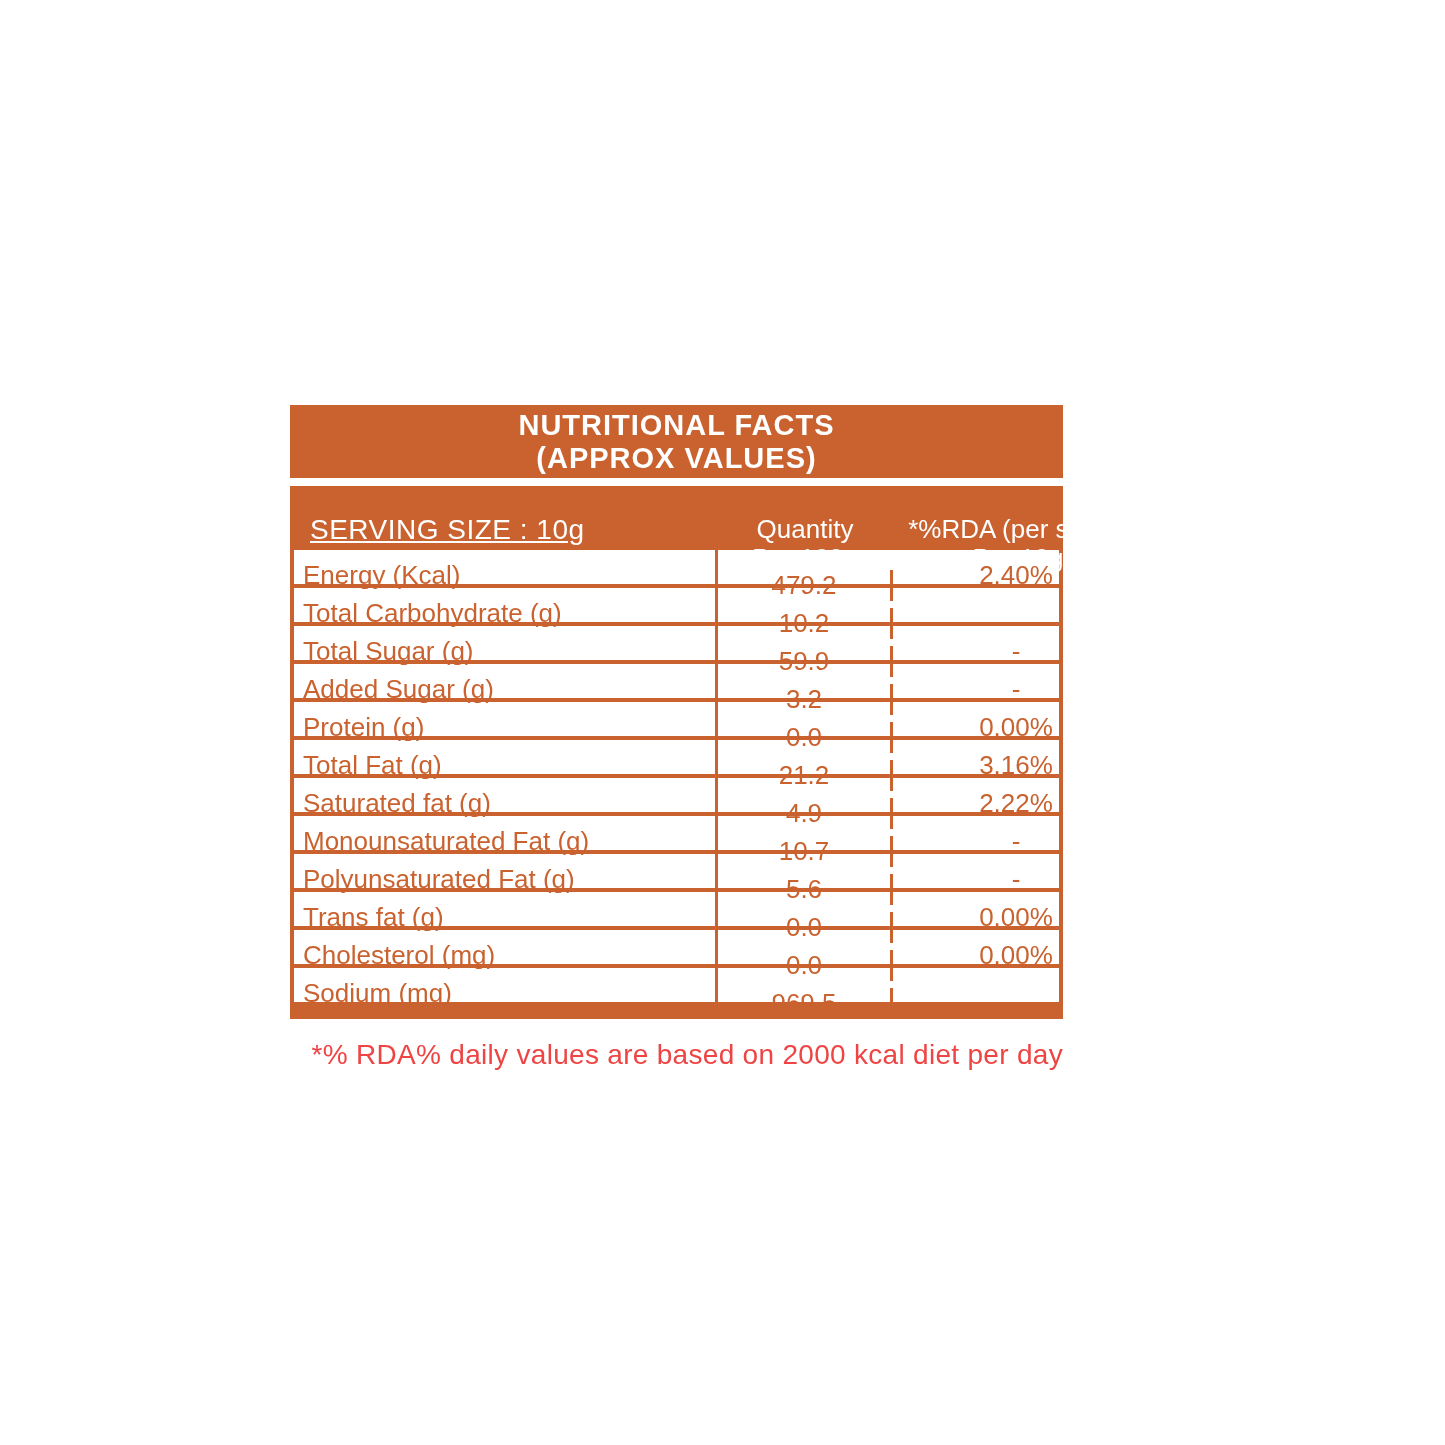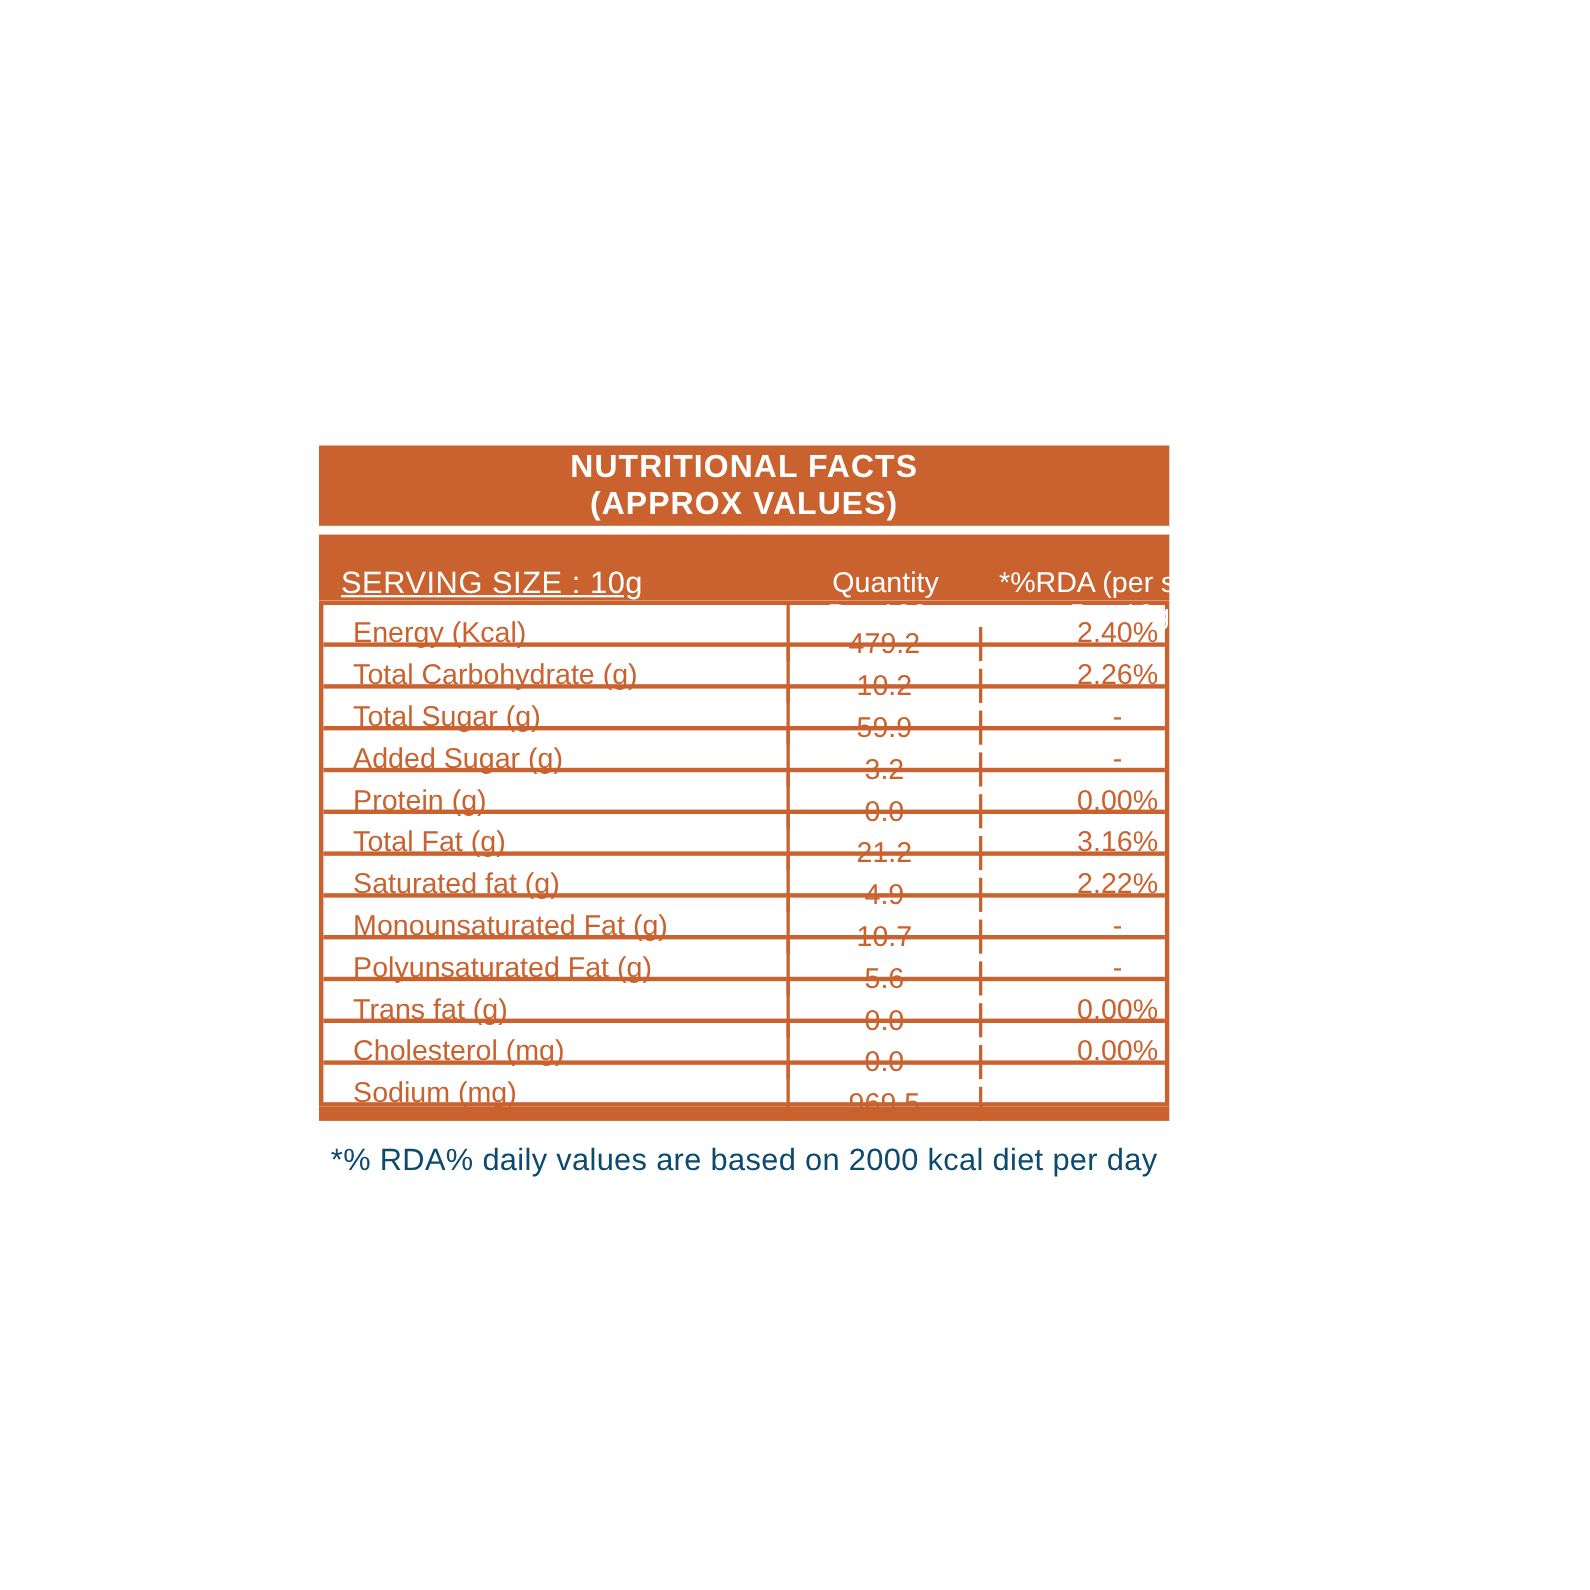--- a/index.html
+++ b/index.html
@@ -76,21 +76,21 @@
     border-bottom: 4px solid #C9622F;
     color: #C9622F;
     font-size: 26px;
   }
   .t-row:last-child {
     border-bottom: none;
   }
   .cell-label {
     display: flex;
     align-items: center;
-    padding-left: 27px;
+    padding-left: 9px;
     border-right: 3px solid #C9622F;
     white-space: nowrap;
     overflow: hidden;
   }
   .cell-qty {
     display: flex;
     align-items: center;
     justify-content: center;
     border-right: 3px solid #C9622F;
     margin-top: 20px;
@@ -99,22 +99,22 @@
     display: flex;
     align-items: center;
     justify-content: center;
   }
   .bottom-bar {
     height: 13px;
     background: #C9622F;
   }
   .footnote {
     margin-top: 20px;
-    text-align: center;
-    color: #0c4a6e;
+    text-align: right;
+    color: #ef4444;
     font-size: 28px;
     letter-spacing: 0.3px;
   }
 </style>
 </head>
 <body>
 
 <div class="canvas">
   <div class="label-card">
 
@@ -137,21 +137,20 @@
 
     <div class="table-body">
       <div class="t-row">
         <div class="cell-label">Energy (Kcal)</div>
         <div class="cell-qty">479.2</div>
         <div class="cell-rda">2.40%</div>
       </div>
       <div class="t-row">
         <div class="cell-label">Total Carbohydrate (g)</div>
         <div class="cell-qty">10.2</div>
-        <div class="cell-rda">2.26%</div>
       </div>
       <div class="t-row">
         <div class="cell-label">Total Sugar (g)</div>
         <div class="cell-qty">59.9</div>
         <div class="cell-rda">-</div>
       </div>
       <div class="t-row">
         <div class="cell-label">Added Sugar (g)</div>
         <div class="cell-qty">3.2</div>
         <div class="cell-rda">-</div>

